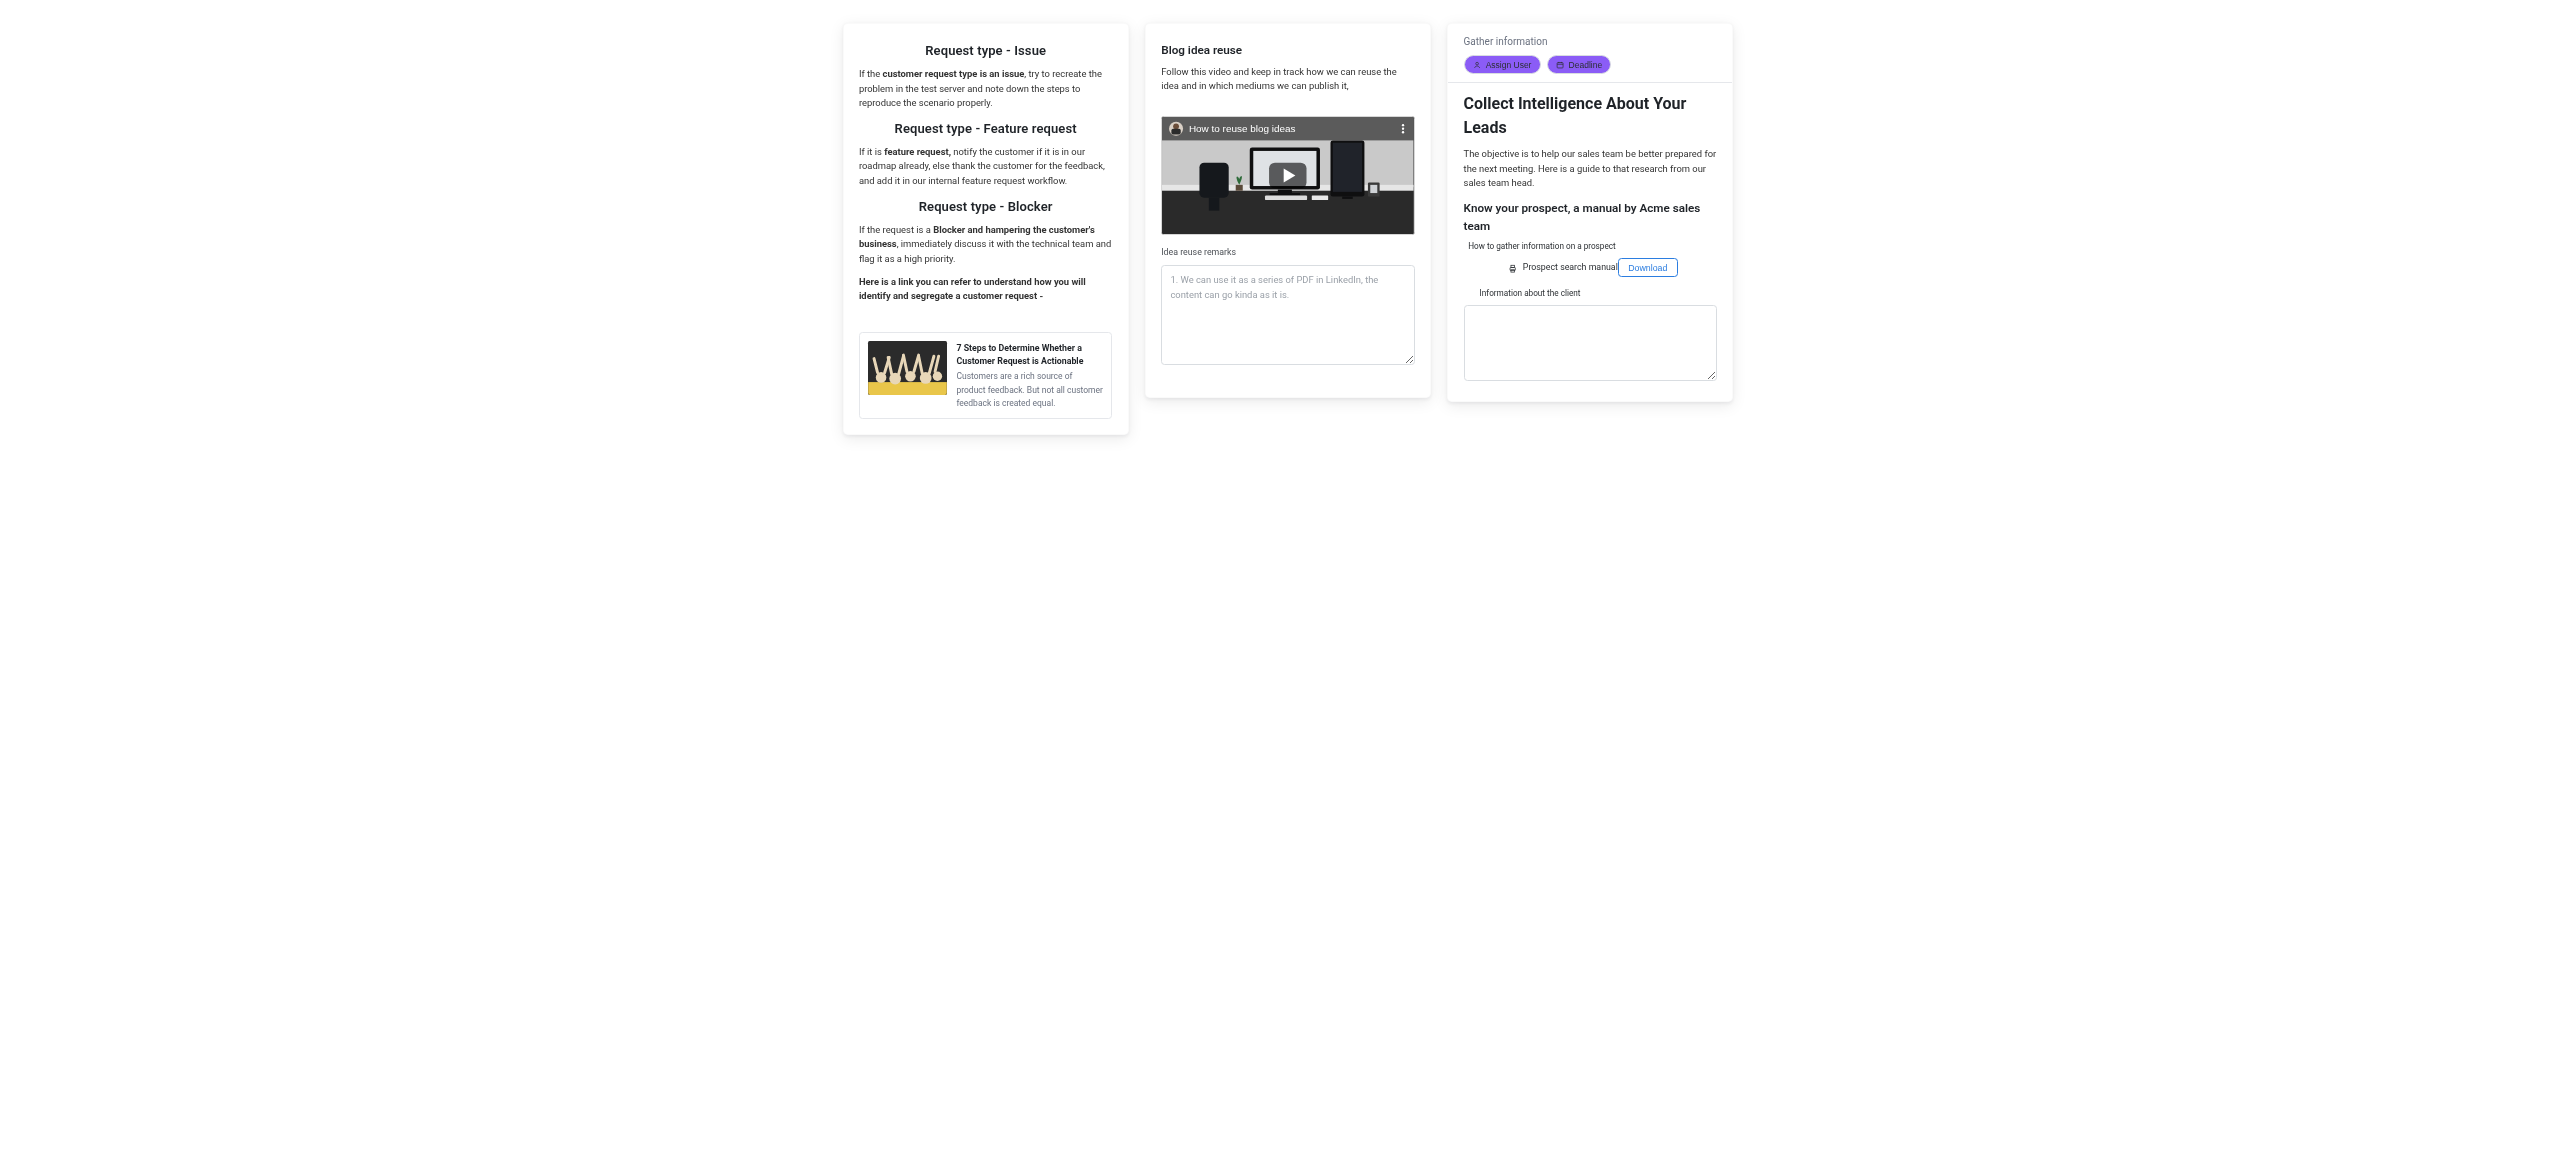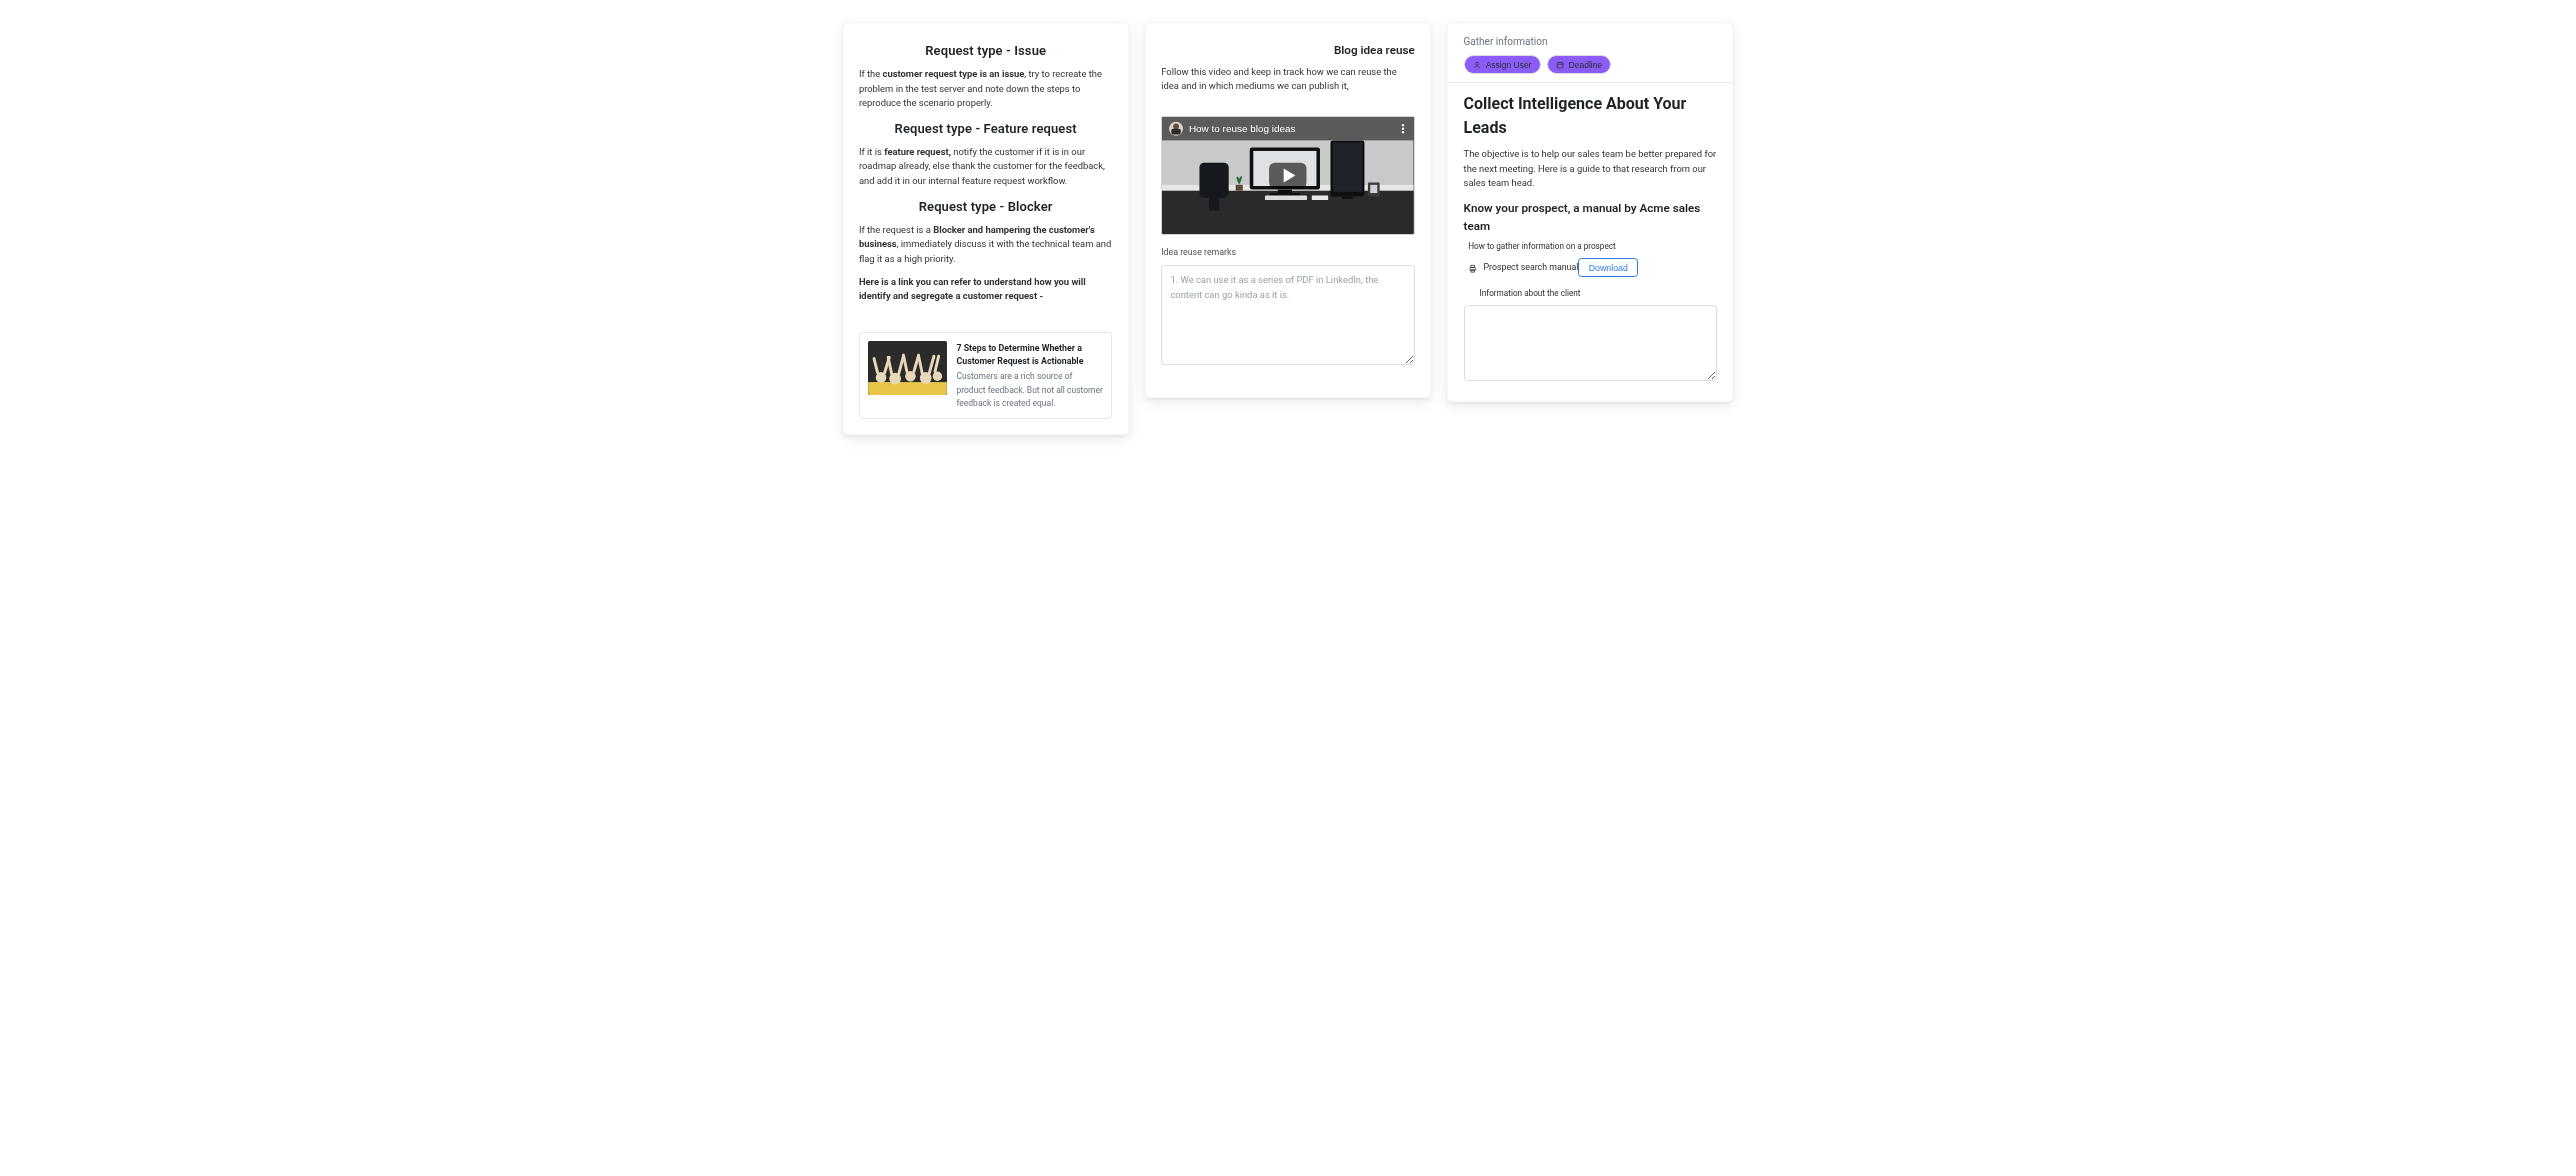--- a/index.html
+++ b/index.html
@@ -88,21 +88,21 @@
     display:inline-flex; align-items:center; gap:4.7px;
     border:0.6px solid var(--border2); border-radius:585px;
     padding:3.5px 8.2px; font-size:8.5px; color:#2b2f33; background:#8b5cf6;
     cursor:pointer;
   }
   .icon { width:8.2px; height:8.2px; display:inline-block; }
   .h-xl { font-size: 16px; font-weight:700; margin: 3.5px 0 5.9px; }
   .sub-h { font-size: 11.7px; font-weight:600; margin: 5.9px 0 3.5px; }
   .sub-note { font-size: 8.2px; color:#2b2f33; margin: 4.7px 0 5.9px 4.7px; }
   .file-row {
-    display:flex; align-items:center; justify-content:flex-start;
+    display:flex; align-items:center; justify-content:center;
     margin: 3.5px 0 9.4px 4.7px;
   }
   .file-left { display:flex; align-items:center; gap:7px; color:#2b2f33; font-size:8.8px; }
   .btn-outline {
     border:0.6px solid var(--blue); color: var(--blue);
     padding:3.5px 9.4px; border-radius:3.5px; background:#fff; font-size:8.8px;
     cursor:pointer;
   }
   .plain-textarea {
     width:100%; min-height: 76px; resize: both;
@@ -162,21 +162,21 @@
         </svg>
       </div>
       <div>
         <div class="title">7 Steps to Determine Whether a Customer Request is Actionable</div>
         <div class="desc">Customers are a rich source of product feedback. But not all customer feedback is created equal.</div>
       </div>
     </div>
   </div>
 
   <div class="card">
-    <div class="h" style="font-size:11.7px; font-weight:600;text-align:right;">Blog idea reuse</div>
+    <div class="h" style="font-size:11.7px; font-weight:600;">Blog idea reuse</div>
     <p class="p">Follow this video and keep in track how we can reuse the idea and in which mediums we can publish it,</p>
 
     <div class="video">
       <svg viewBox="0 0 430 200" xmlns="http://www.w3.org/2000/svg" style="font-size:16px">
 
         <rect width="430" height="200" fill="#c9c9c9"></rect>
         <rect x="0" y="120" width="430" height="80" fill="#2a2a2a"></rect>
         <rect x="0" y="116" width="430" height="10" fill="#e6e6e6"></rect>
 
         <rect x="150" y="52" width="120" height="72" rx="4" fill="#0f0f10"></rect>

